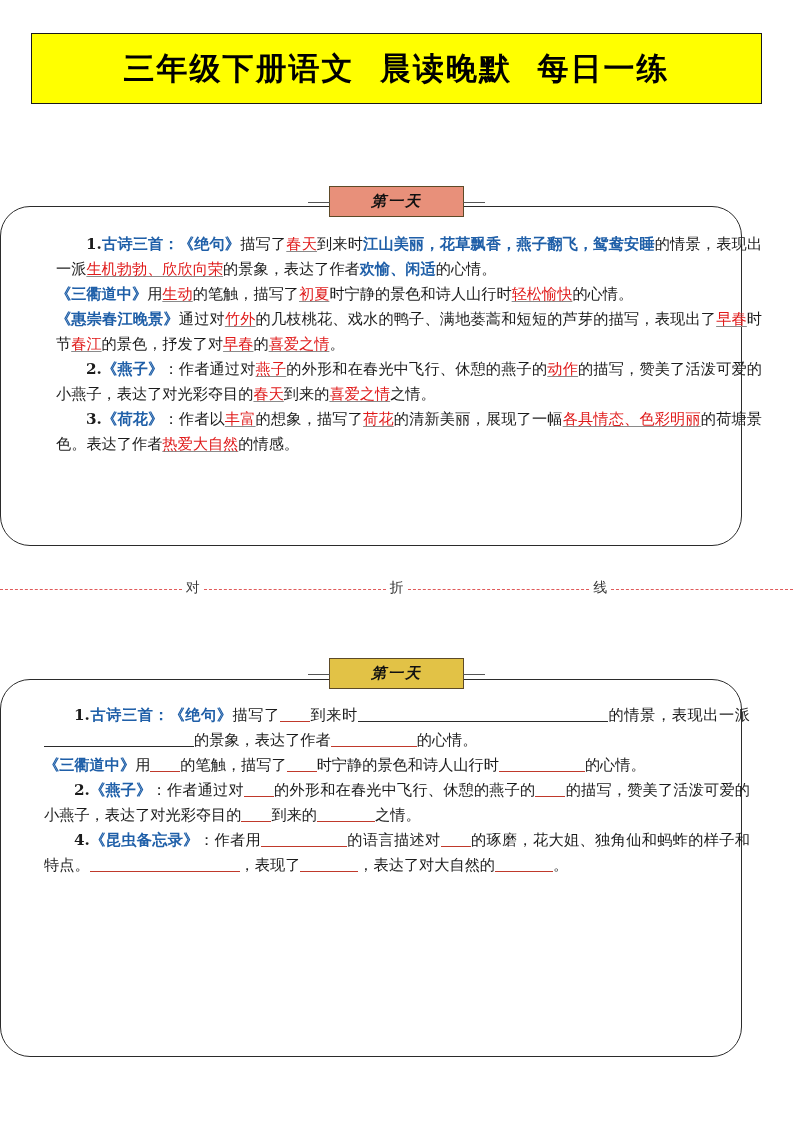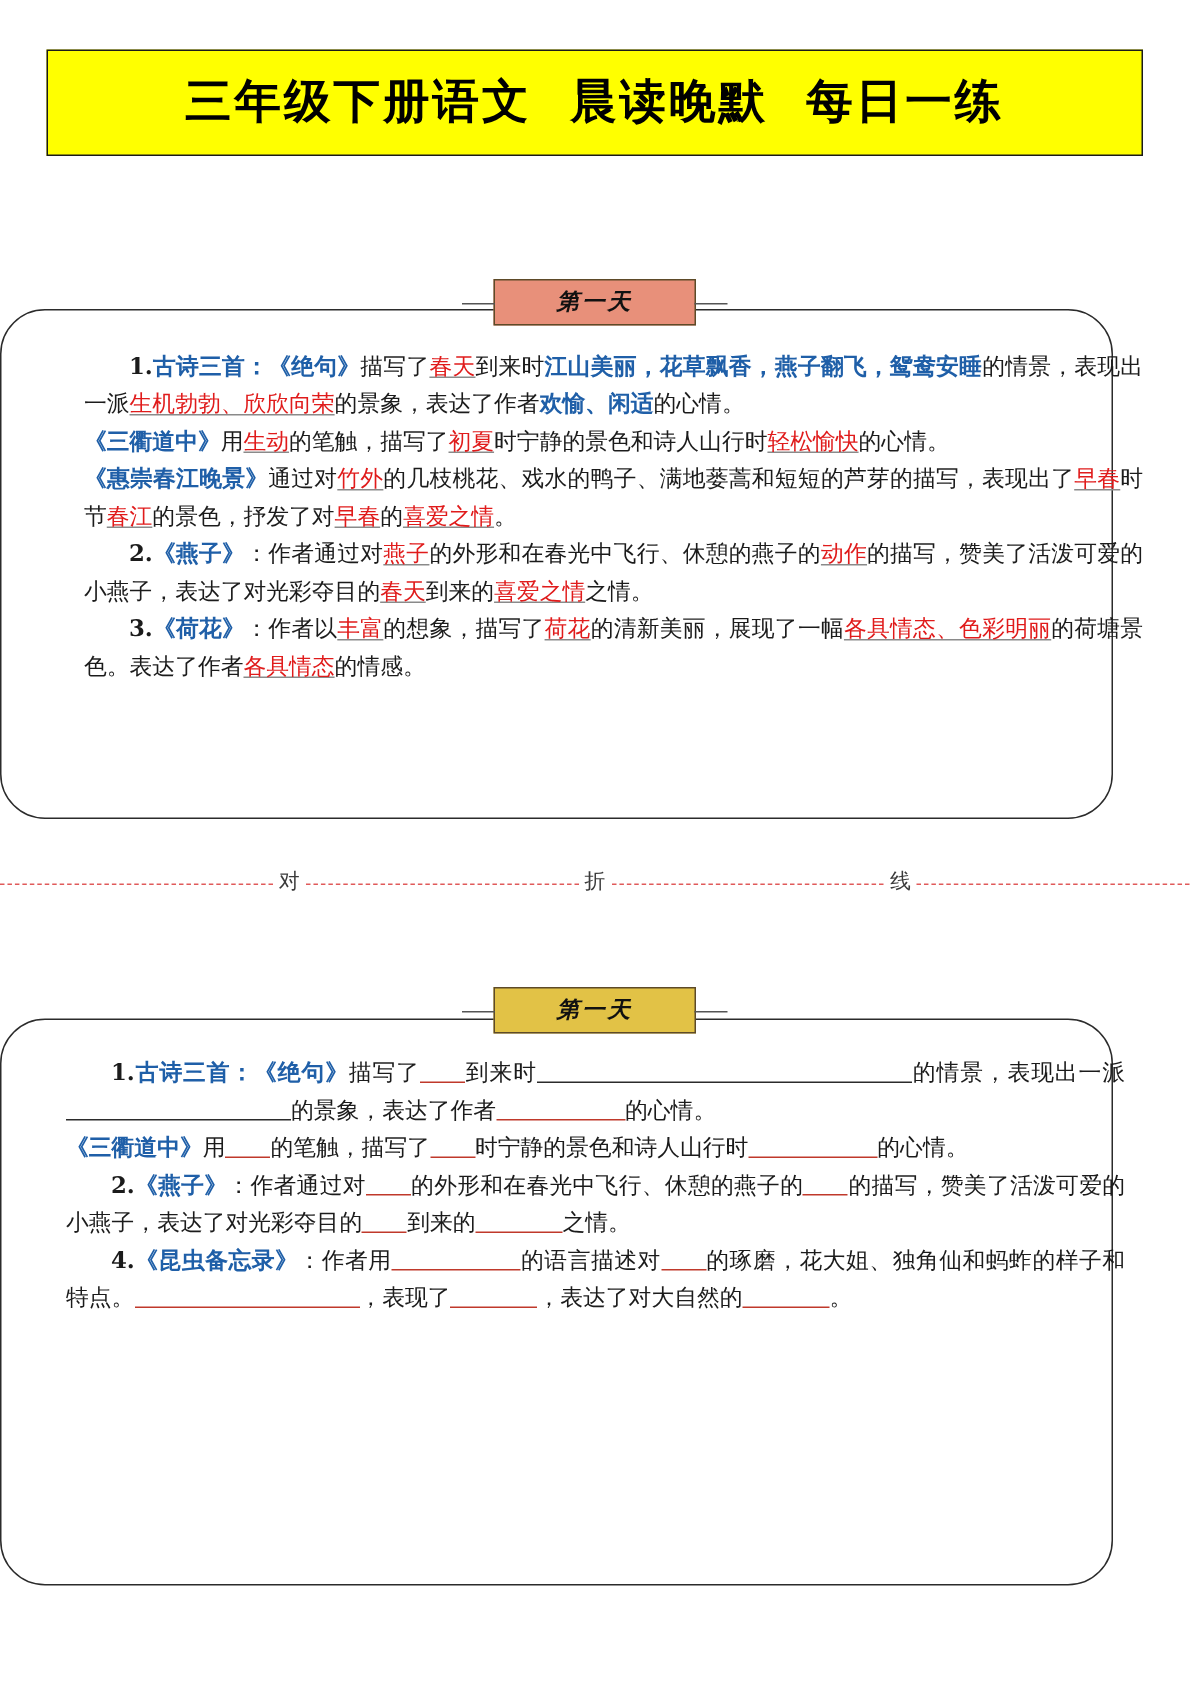--- a/index.html
+++ b/index.html
@@ -174,21 +174,21 @@
   <div class="body-text" style="left:44px; top:232px; width:706px;margin-left:12px;">
 
     <p class="indent"><span class="num">1.</span><span class="blue">古诗三首：</span><span class="blue-title">《绝句》</span><span>描写了</span><span class="red u">春天</span><span>到来时</span><span class="blue u">江山美丽，花草飘香，燕子翻飞，鸳鸯安睡</span><span>的情景，表现出一派</span><span class="red u">生机勃勃、欣欣向荣</span><span>的景象，表达了作者</span><span class="blue u">欢愉、闲适</span><span>的心情。</span></p>
 
     <p><span class="blue-title">《三衢道中》</span><span>用</span><span class="red u">生动</span><span>的笔触，描写了</span><span class="red u">初夏</span><span>时宁静的景色和诗人山行时</span><span class="red u">轻松愉快</span><span>的心情。</span></p>
 
     <p><span class="blue-title">《惠崇春江晚景》</span><span>通过对</span><span class="red u">竹外</span><span>的几枝桃花、戏水的鸭子、满地蒌蒿和短短的芦芽的描写，表现出了</span><span class="red u">早春</span><span>时节</span><span class="red u">春江</span><span>的景色，抒发了对</span><span class="red u">早春</span><span>的</span><span class="red u">喜爱之情</span><span>。</span></p>
 
     <p class="indent"><span class="num">2.</span><span class="blue-title">《燕子》</span><span>：作者通过对</span><span class="red u">燕子</span><span>的外形和在春光中飞行、休憩的燕子的</span><span class="red u">动作</span><span>的描写，赞美了活泼可爱的小燕子，表达了对光彩夺目的</span><span class="red u">春天</span><span>到来的</span><span class="red u">喜爱之情</span><span>之情。</span></p>
 
-    <p class="indent"><span class="num">3.</span><span class="blue-title">《荷花》</span><span>：作者以</span><span class="red u">丰富</span><span>的想象，描写了</span><span class="red u">荷花</span><span>的清新美丽，展现了一幅</span><span class="red u">各具情态、色彩明丽</span><span>的荷塘景色。表达了作者</span><span class="red u">各具情态</span><span>的情感。</span></p>
+    <p class="indent"><span class="num">3.</span><span class="blue-title">《荷花》</span><span>：作者以</span><span class="red u">丰富</span><span>的想象，描写了</span><span class="red u">荷花</span><span>的清新美丽，展现了一幅</span><span class="red u">各具情态、色彩明丽</span><span>的荷塘景色。表达了作者</span><span class="red u">热爱大自然</span><span>的情感。</span></p>
 
   </div>
 
   <div class="cutline-wrap">
     <div class="cutline cut-seg-a"></div>
     <div class="cut-char">对</div>
     <div class="cutline cut-seg-b"></div>
     <div class="cut-char">折</div>
     <div class="cutline cut-seg-c"></div>
     <div class="cut-char">线</div>

